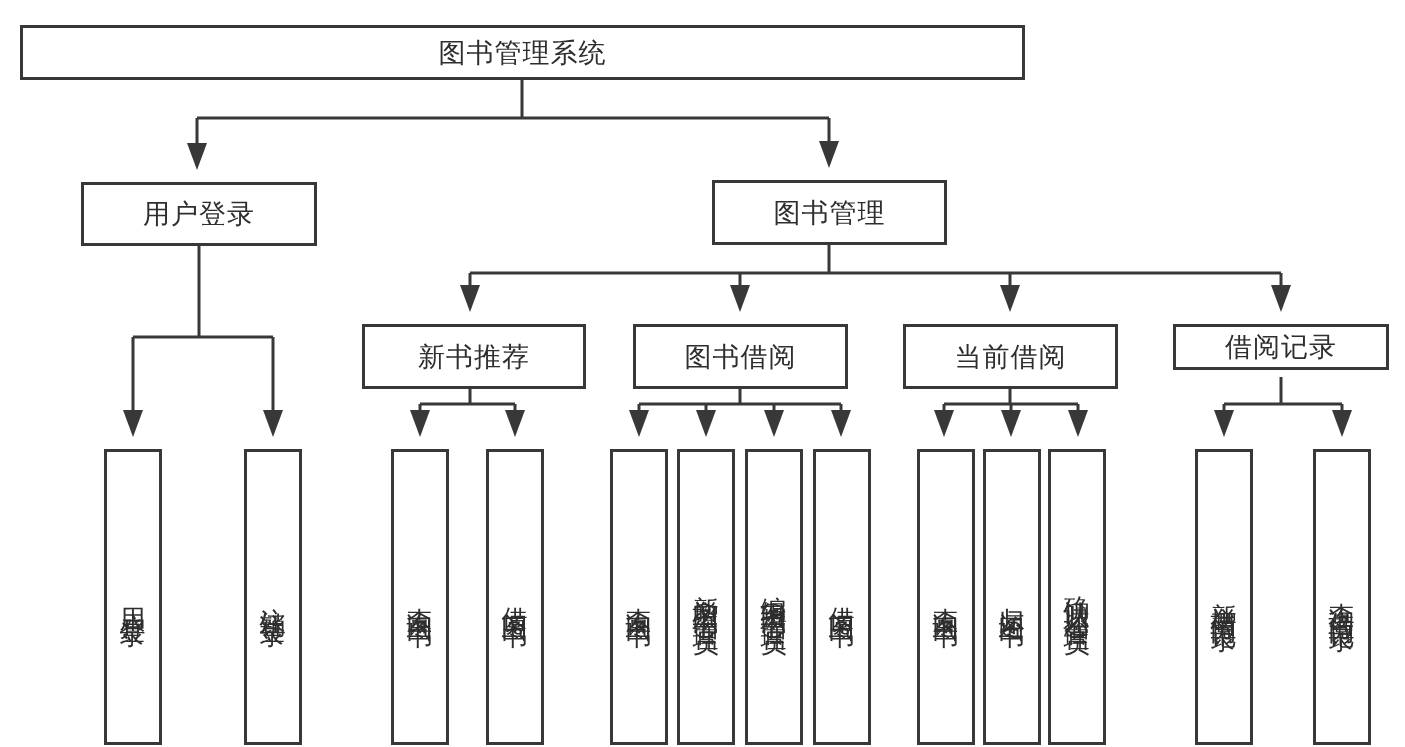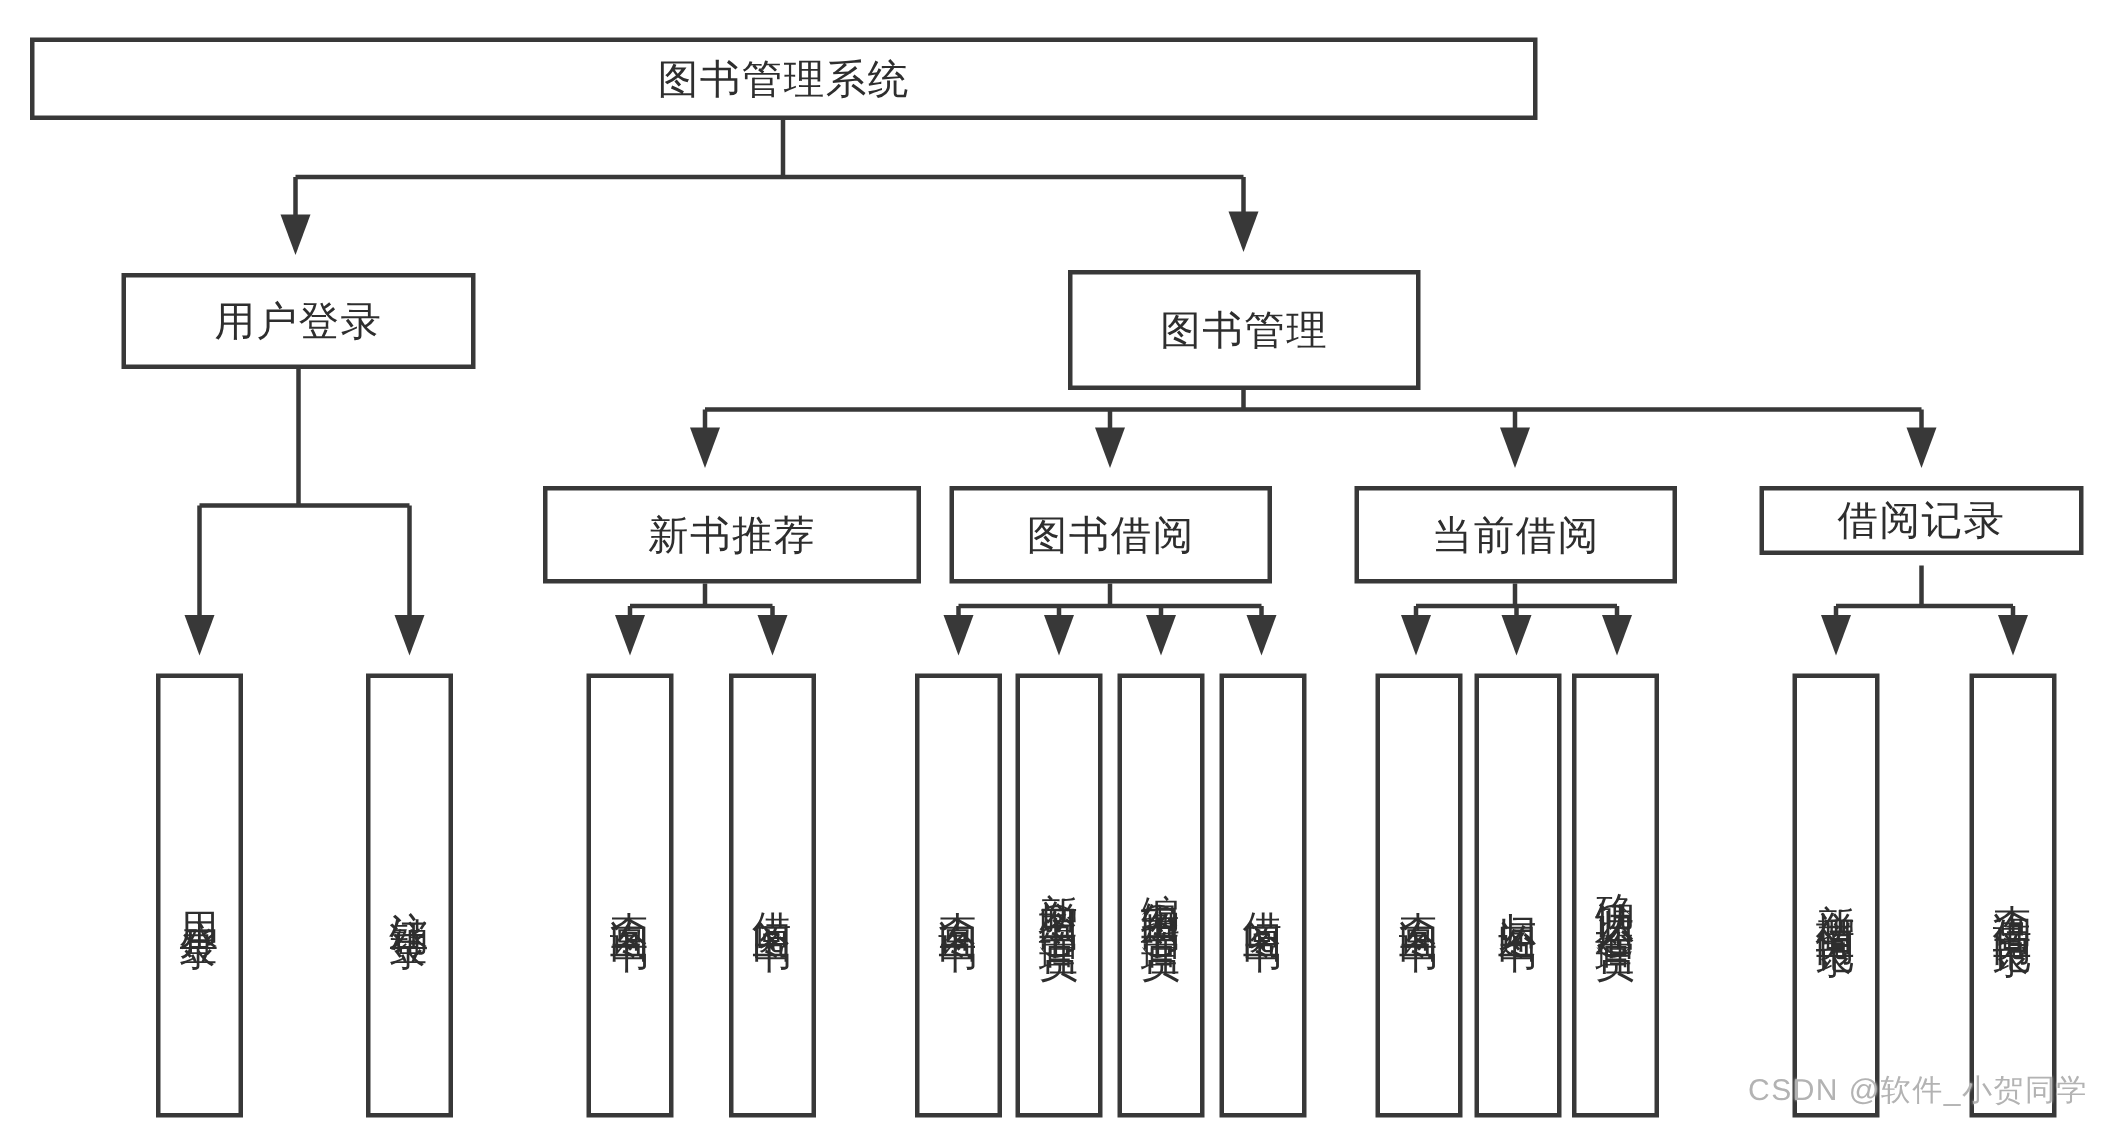--- a/index.html
+++ b/index.html
@@ -82,23 +82,23 @@
       <polygon points="1001,410 1021,410 1011,437"></polygon>
       <polygon points="1068,410 1088,410 1078,437"></polygon>
       <polygon points="1214,410 1234,410 1224,437"></polygon>
       <polygon points="1332,410 1352,410 1342,437"></polygon>
     </g>
   </svg>
 
   <div class="node hbox" style="left:20px;top:13px;width:1005px;height:55px">图书管理系统</div>
 
   <div class="node hbox" style="left:81px;top:170px;width:236px;height:64px">用户登录</div>
-  <div class="node hbox" style="left:712px;top:168px;width:235px;height:80px">图书管理</div>
+  <div class="node hbox" style="left:712px;top:168px;width:235px;height:65px">图书管理</div>
 
-  <div class="node hbox" style="left:362px;top:312px;width:252px;height:65px">新书推荐</div>
+  <div class="node hbox" style="left:362px;top:312px;width:224px;height:65px">新书推荐</div>
   <div class="node hbox" style="left:633px;top:312px;width:215px;height:65px">图书借阅</div>
   <div class="node hbox" style="left:903px;top:312px;width:215px;height:65px">当前借阅</div>
   <div class="node hbox" style="left:1173px;top:312px;width:216px;height:46px">借阅记录</div>
 
   <div class="node vbox" style="left:104px">用户登录</div>
   <div class="node vbox" style="left:244px">注销登录</div>
 
   <div class="node vbox" style="left:391px">查询图书</div>
   <div class="node vbox" style="left:486px">借阅图书</div>
 
@@ -107,14 +107,13 @@
   <div class="node vbox" style="left:745px">编辑图书（管理员）</div>
   <div class="node vbox" style="left:813px">借阅图书</div>
 
   <div class="node vbox" style="left:917px">查询图书</div>
   <div class="node vbox" style="left:983px">归还图书</div>
   <div class="node vbox" style="left:1048px">确认归还（管理员）</div>
 
   <div class="node vbox" style="left:1195px">新增借阅记录</div>
   <div class="node vbox" style="left:1313px">查询借阅记录</div>
 
-  <div class="watermark">CSDN @软件_小贺同学</div>
 </div>
 
 </body></html>

